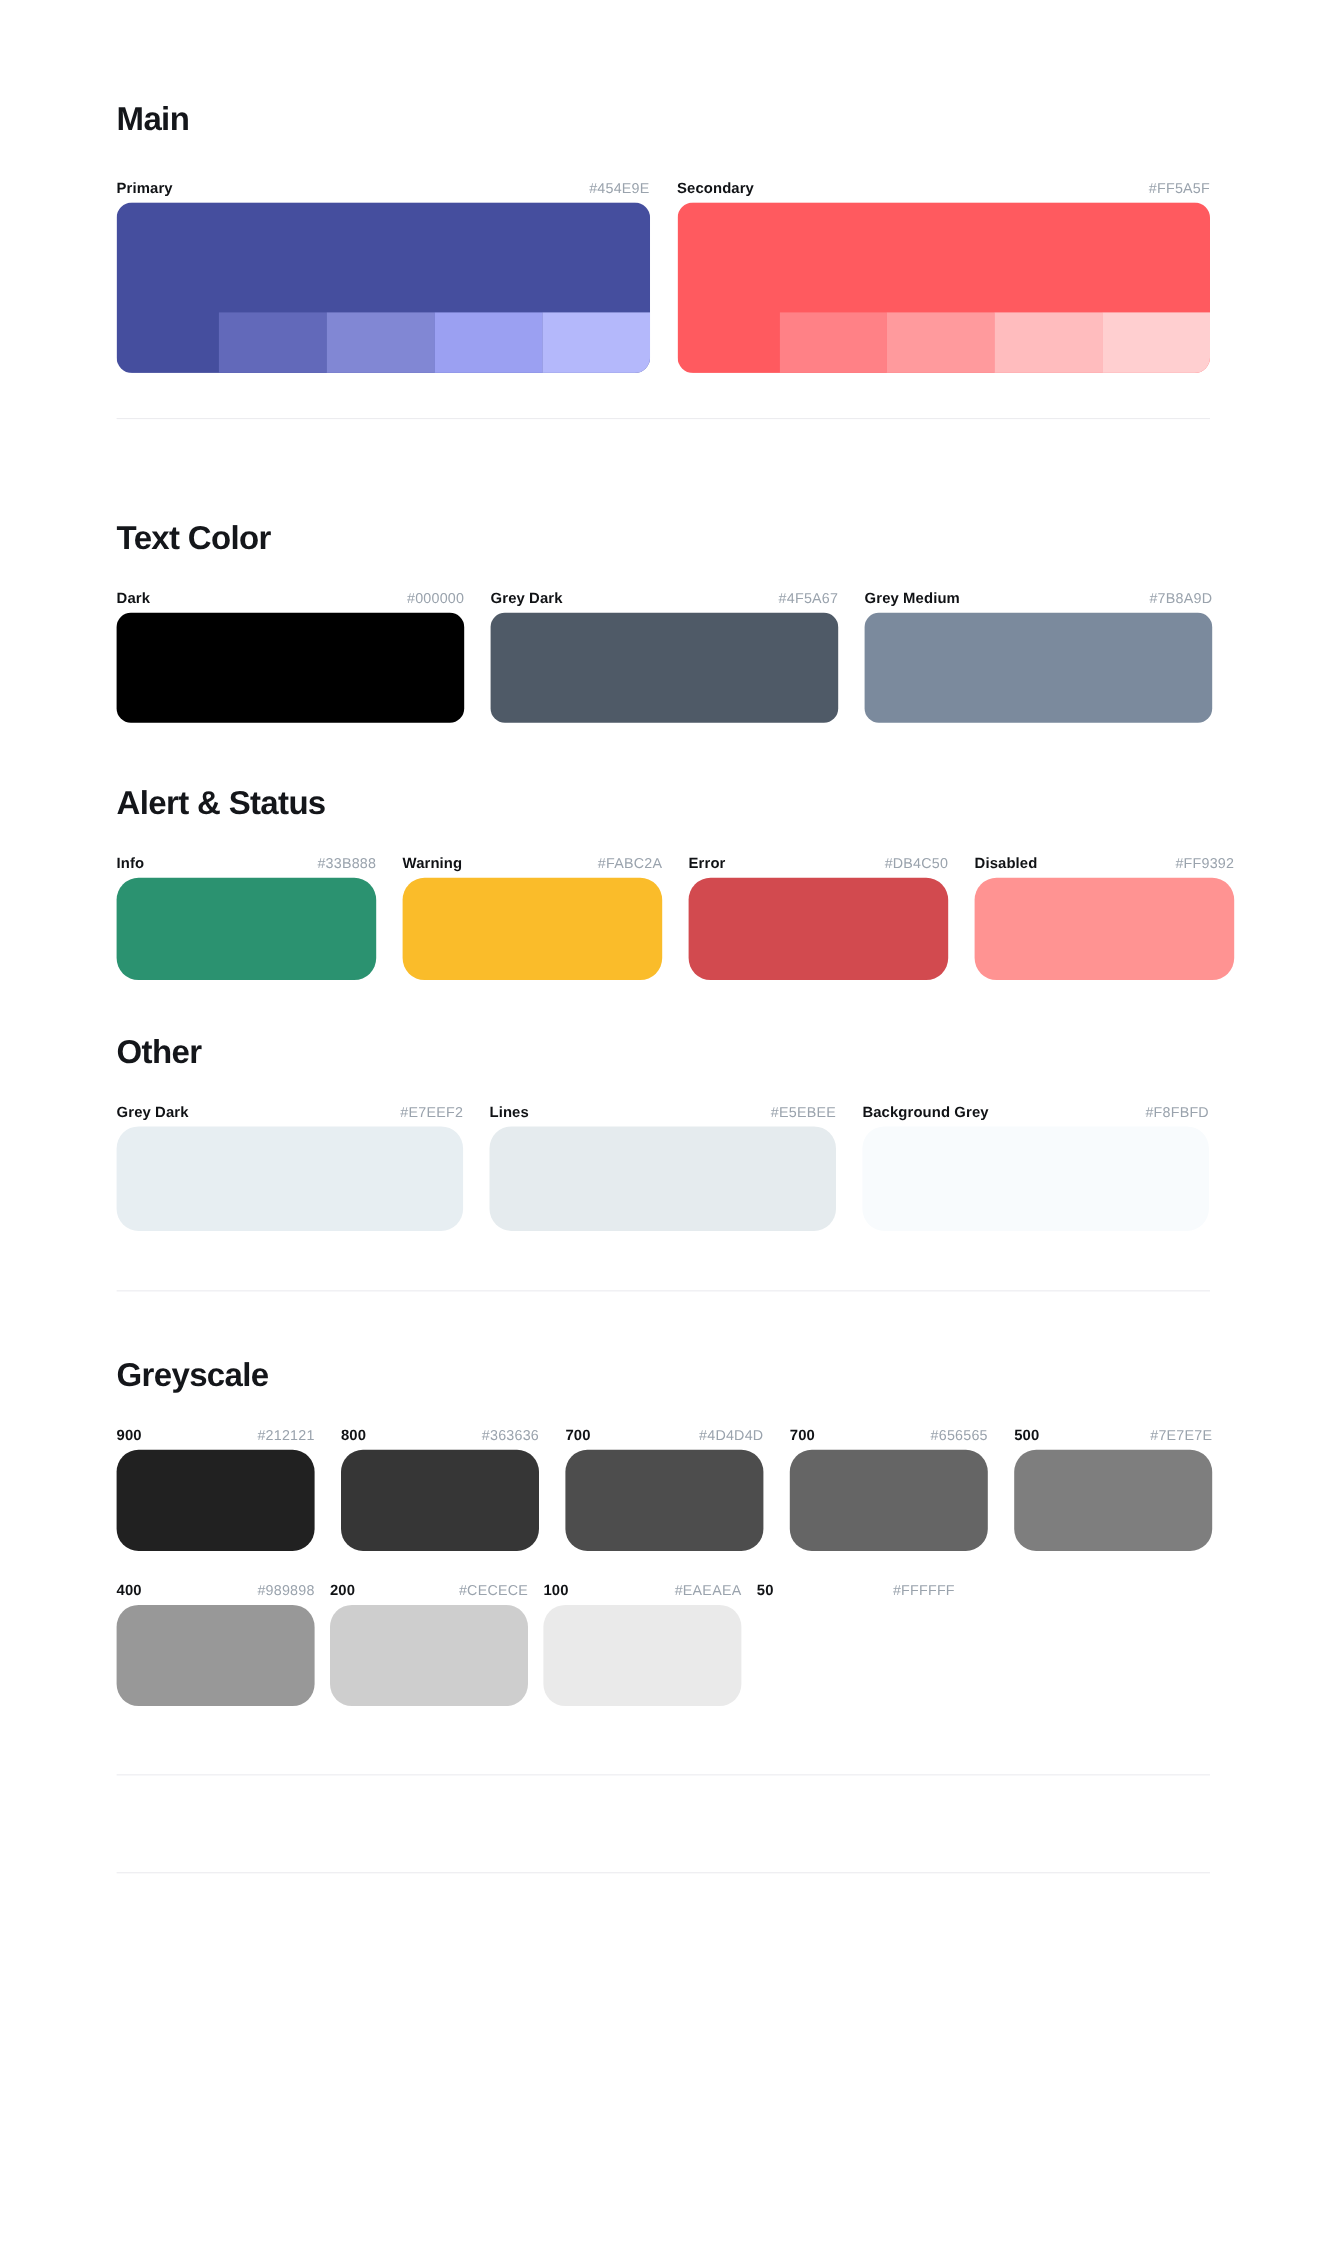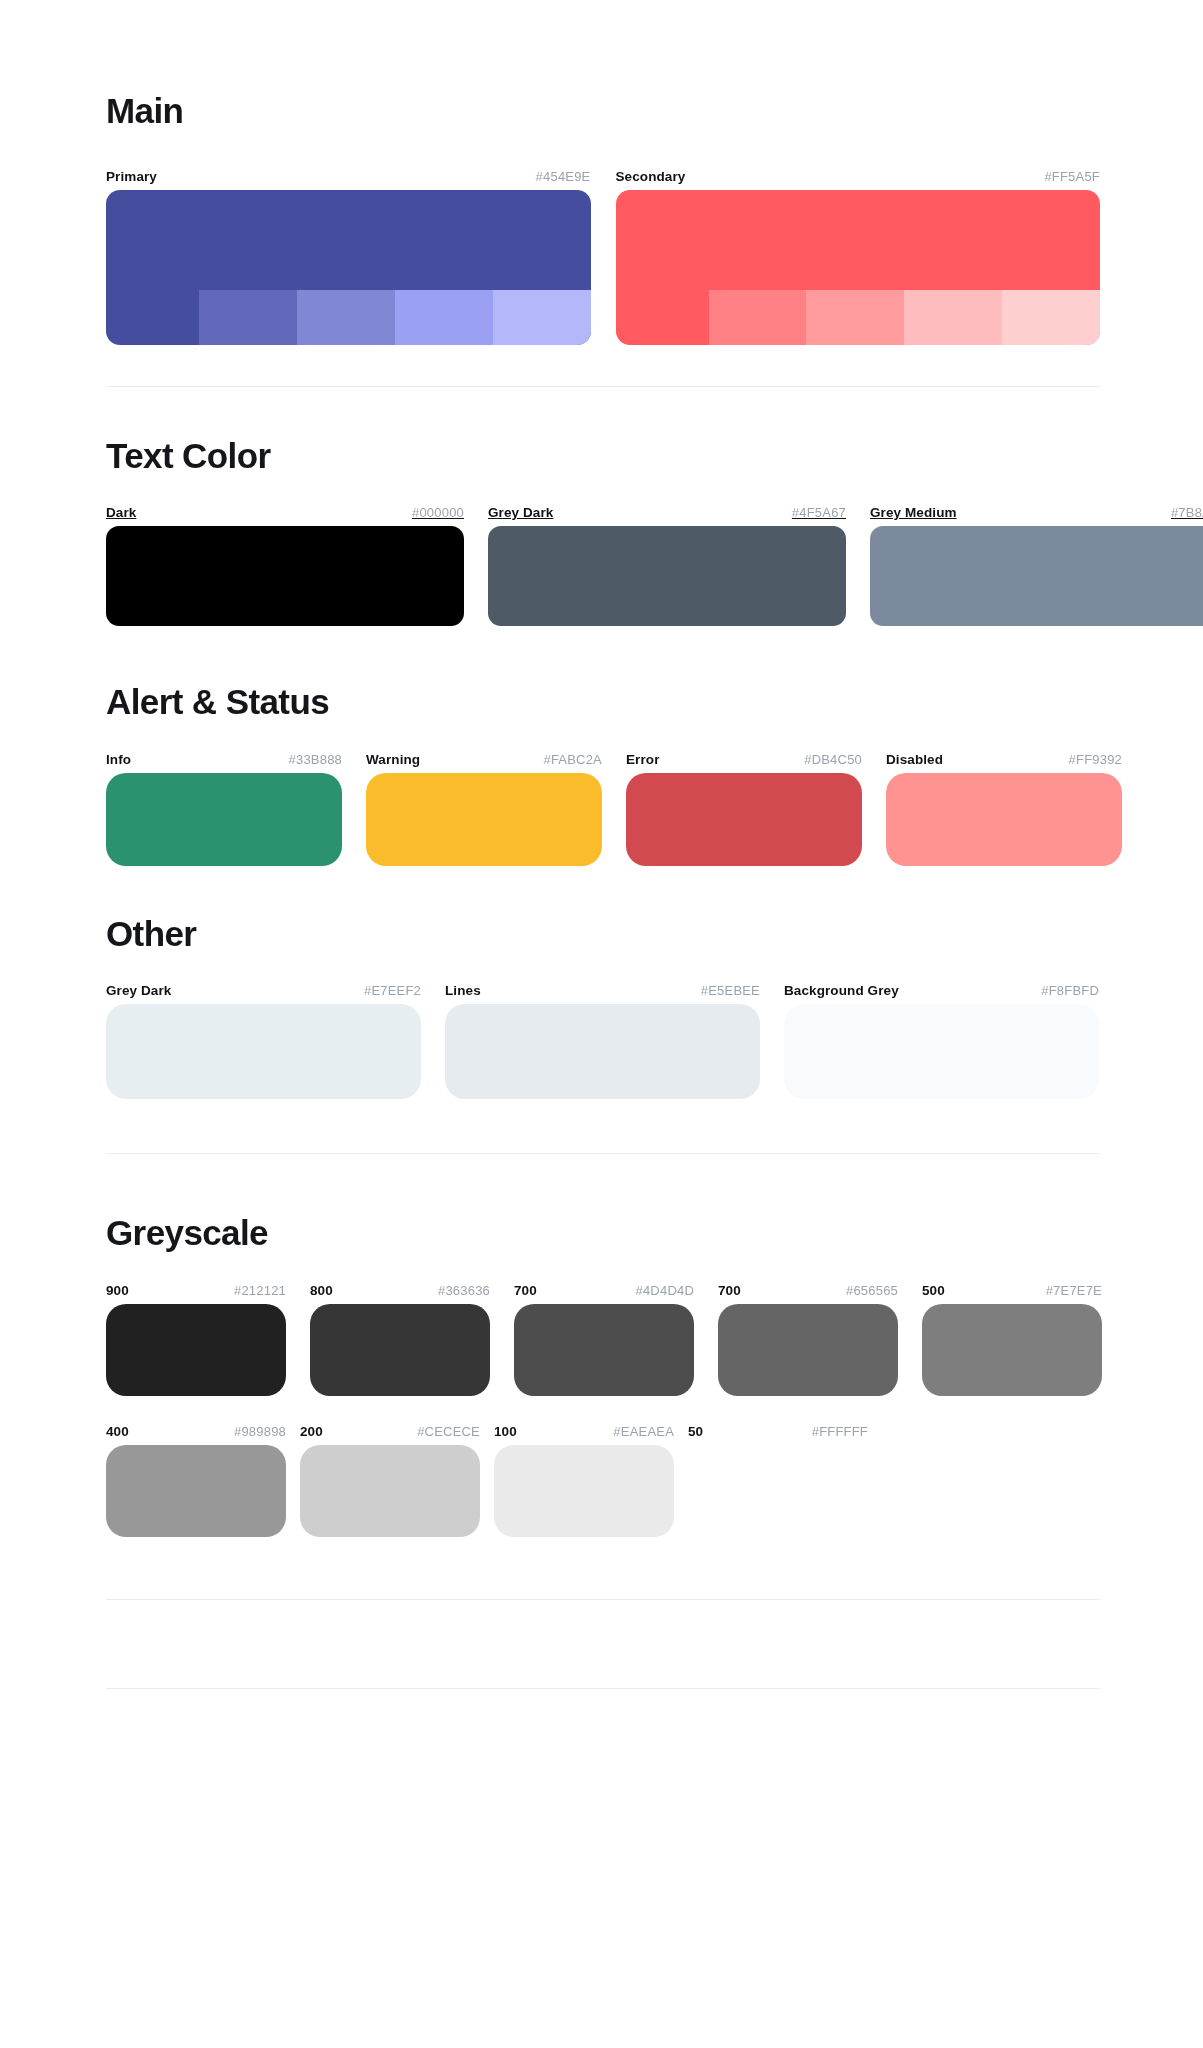--- a/index.html
+++ b/index.html
@@ -25,21 +25,21 @@
 
   .content {
     width: 1203px;
     padding-left: 106px;
     padding-right: 103px;
     padding-top: 92px;
   }
 
   
   .section-title {
-    font-size: 35px;
+    font-size: 30px;
     font-weight: 700;
     letter-spacing: -0.6px;
     color: #14161a;
     line-height: 1.1;
   }
 
   
   .swatch-head {
     display: flex;
     align-items: baseline;
@@ -96,39 +96,39 @@
   .main-tints > span { flex: 1 1 0; height: 100%; }
 
   
   .grid-row {
     display: flex;
     gap: 24px;
     margin-top: 30px;
   }
   .grid-row .cell { flex: 0 0 auto; }
 
-  .text-cell   { width: 358px; text-decoration: underline; }
+  .text-cell   { width: 316px; }
   .alert-cell  { width: 236px; }
   .other-cell  { width: 315px; }
   .grey-cell   { width: 180px; text-align: center; }
 
   .h-text  { height: 100px; border-radius: 13px; }
   .h-alert { height: 93px;  border-radius: 20px; }
   .h-other { height: 95px;  border-radius: 20px; }
   .h-grey  { height: 92px;  border-radius: 20px; }
 
   
   .divider {
     height: 1px;
     background: #ececef;
     width: 100%;
   }
 
   .sp-main-div   { margin-top: 41px; }
-  .sp-text-title { margin-top: 50px; }
+  .sp-text-title { margin-top: 92px; }
   .sp-alert-title{ margin-top: 57px; }
   .sp-other-title{ margin-top: 49px; }
   .sp-other-div  { margin-top: 54px; }
   .sp-grey-title { margin-top: 60px; }
   .sp-grey-row2  { margin-top: 28px; gap: 14px; }
   .sp-bottom-div1{ margin-top: 62px; }
   .sp-bottom-div2{ margin-top: 88px; }
 </style>
 </head>
 <body>

